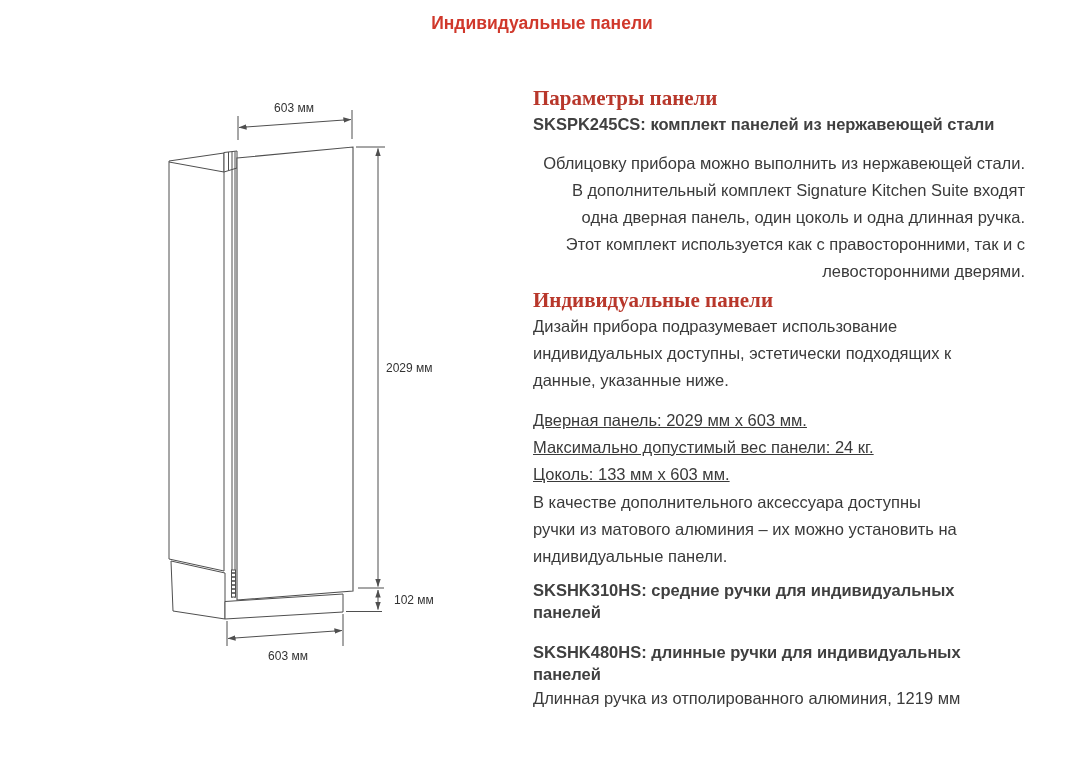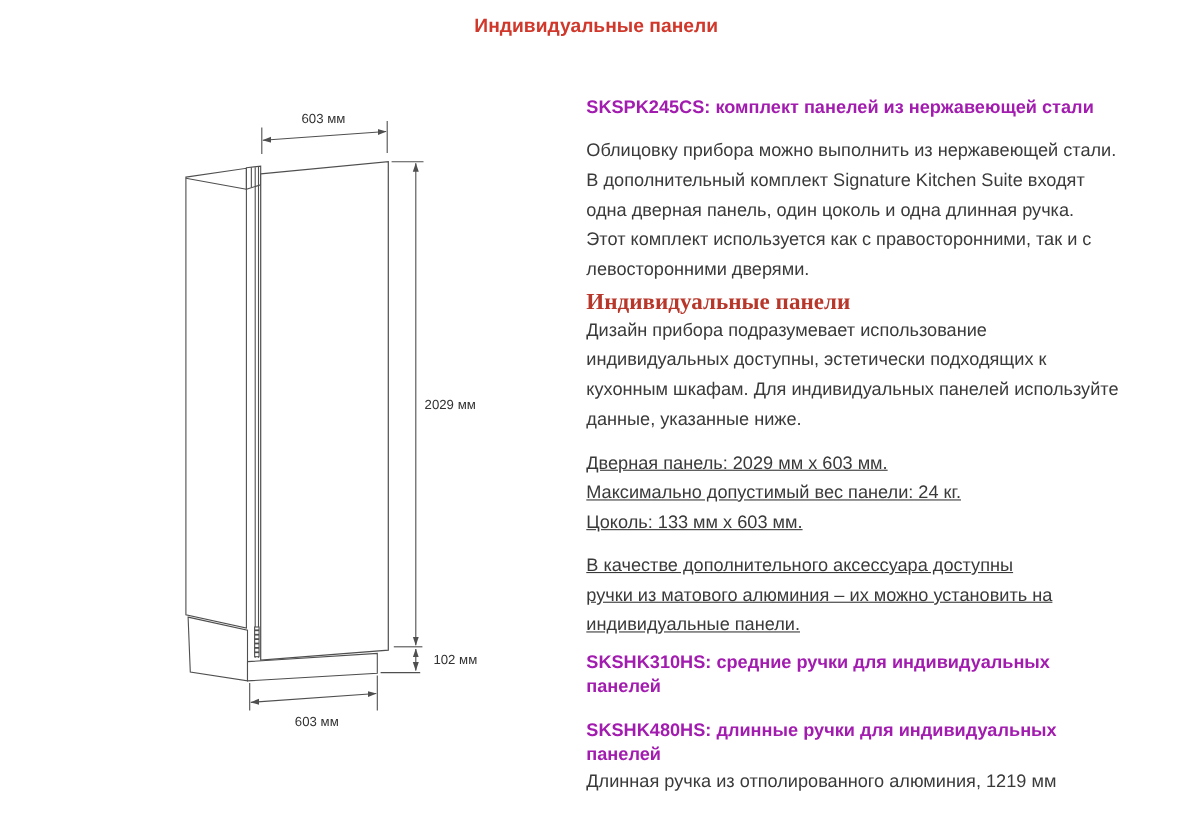--- a/index.html
+++ b/index.html
@@ -27,32 +27,32 @@
     color:#3a3a3a;
   }
   .h-serif {
     font:bold 21px "Liberation Serif", serif;
     color:#b8372b;
     line-height:26px;
     margin:0;
   }
   .h-sub {
     font:bold 16.5px "Liberation Sans", sans-serif;
-    color:#a21caf;
+    color:#404040;
     line-height:22px;
     margin:0;
   }
   .para { margin:0; font-size:16.5px; line-height:27px; color:#3a3a3a; }
   .para .ln { white-space:nowrap; }
 
-  .mt-p1 { margin-top:15px; }
+  .mt-p1 { margin-top:15px;text-align:right; }
   .mt-h2b { margin-top:2px; }
   .mt-h3a { margin-top:2px; }
   .mt-p3 { margin-top:13px;text-decoration:underline; }
-  .mt-p4 { margin-top:12px;text-decoration:underline; }
+  .mt-p4 { margin-top:1px; }
   .mt-hk1 { margin-top:9px; }
   .mt-hk1d { margin-top:2px; }
   .mt-hk2 { margin-top:18px; }
 
   svg text {
     font-family:"Liberation Sans", sans-serif;
     font-size:12px;
     fill:#333333;
   }
 </style>
@@ -126,37 +126,37 @@
         <line x1="227" y1="621" x2="227" y2="646"></line>
         <line x1="343" y1="614" x2="343" y2="646"></line>
         <line x1="228" y1="638.5" x2="342" y2="630.5" marker-start="url(#arr)" marker-end="url(#arr)"></line>
         <text x="288" y="660" text-anchor="middle" stroke="none">603 мм</text>
       </g>
     </svg>
   </div>
 
   <div class="text-col">
 
+    <h2 class="h-serif">Параметры панели</h2>
 
     <h3 class="h-sub mt-h3a">SKSPK245CS: комплект панелей из нержавеющей стали</h3>
 
     <div class="para mt-p1">
       <div class="ln">Облицовку прибора можно выполнить из нержавеющей стали.</div>
       <div class="ln">В дополнительный комплект Signature Kitchen Suite входят</div>
       <div class="ln">одна дверная панель, один цоколь и одна длинная ручка.</div>
       <div class="ln">Этот комплект используется как с правосторонними, так и с</div>
       <div class="ln">левосторонними дверями.</div>
     </div>
 
     <h2 class="h-serif mt-h2b">Индивидуальные панели</h2>
 
     <div class="para">
       <div class="ln">Дизайн прибора подразумевает использование</div>
       <div class="ln">индивидуальных доступны, эстетически подходящих к</div>
-      <div class="ln">кухонным шкафам. Для индивидуальных панелей используйте</div>
       <div class="ln">данные, указанные ниже.</div>
     </div>
 
     <div class="para mt-p3">
       <div class="ln">Дверная панель: 2029 мм x 603 мм.</div>
       <div class="ln">Максимально допустимый вес панели: 24 кг.</div>
       <div class="ln">Цоколь: 133 мм x 603 мм.</div>
     </div>
 
     <div class="para mt-p4">

